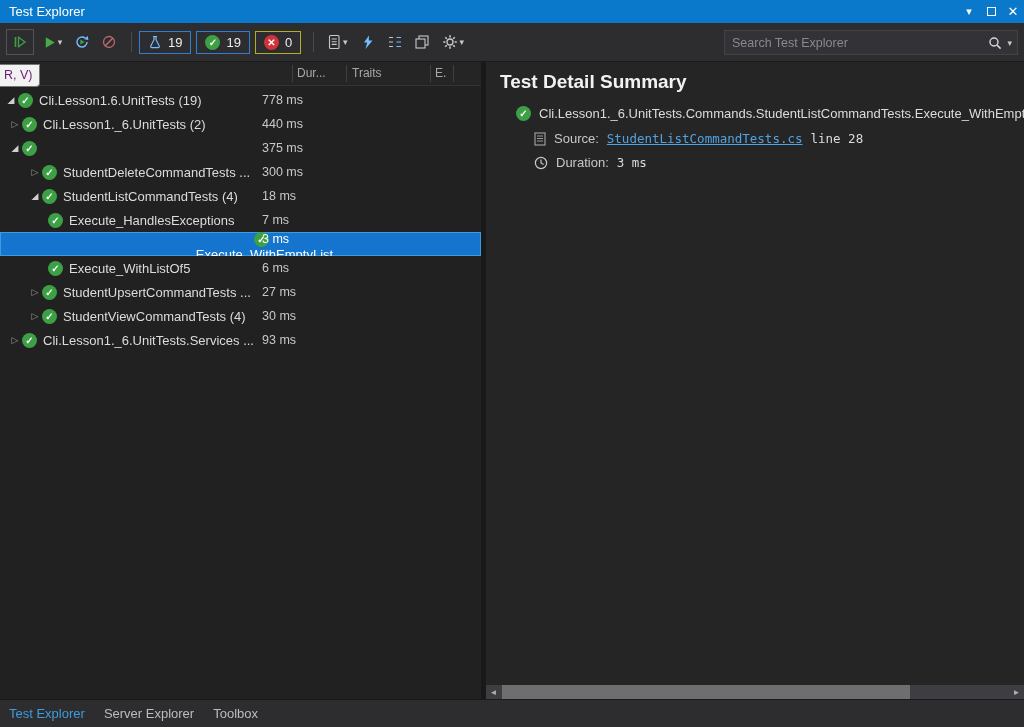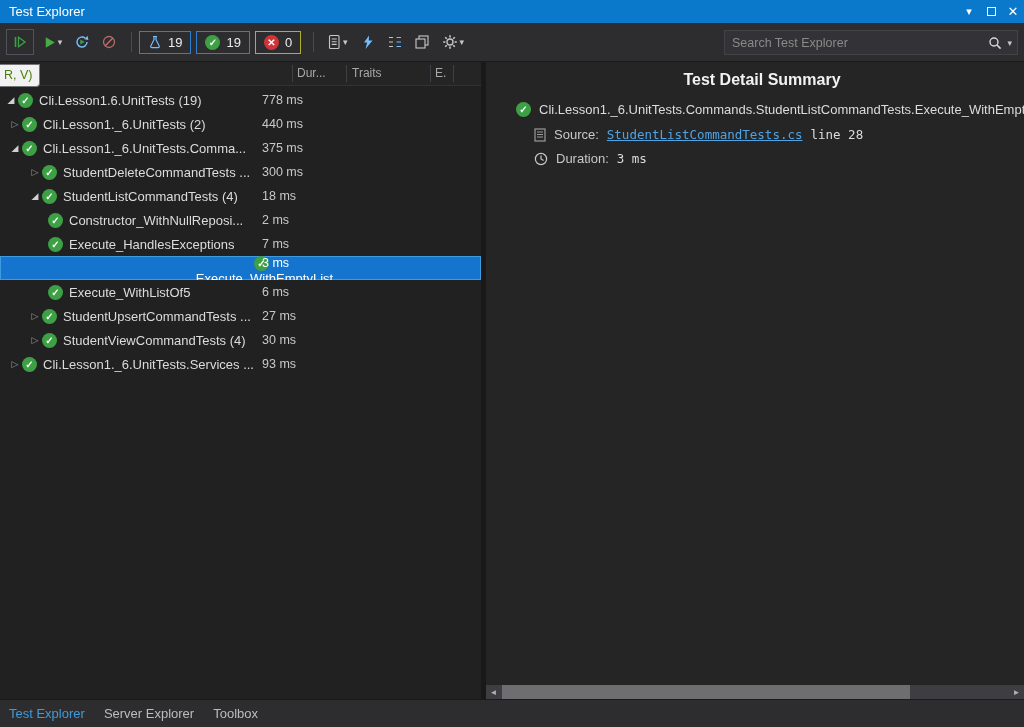--- a/index.html
+++ b/index.html
@@ -51,24 +51,24 @@
   .exp { width:14px; display:inline-flex; justify-content:center; font-size:9px; flex:none; }
   .exp.open::before { content:"◢"; color:#d0d0d0; }
   .exp.closed::before { content:"▷"; color:#9b9b9b; }
   .chk { width:15px; height:15px; border-radius:50%; background:#3da045; display:inline-flex; align-items:center; justify-content:center; margin-right:6px; flex:none; }
   .chk::before { content:"✓"; color:#fff; font-size:10px; font-weight:bold; }
   .lbl { overflow:hidden; }
   .dur { position:absolute; left:262px; width:70px; font-size:12.5px; color:#c8c8c8; }
   .trow.sel .dur { color:#ffffff; }
 
   
-  .tooltip-frag { position:absolute; left:0; top:2px; background:#f2f2f2; color:#4d7c0f; border:1px solid #767676; border-left:none; font-size:12.5px; padding:3px 7px 4px 4px; border-radius:0 0 4px 0; z-index:6; }
-
-  
-  .detail-title { padding:9px 0 0 14px; color:#f2f2f2; font-size:16px; font-weight:bold;text-align:center; }
+  .tooltip-frag { position:absolute; left:0; top:2px; background:#f2f2f2; color:#701a75; border:1px solid #767676; border-left:none; font-size:12.5px; padding:3px 7px 4px 4px; border-radius:0 0 4px 0; z-index:6; }
+
+  
+  .detail-title { padding:9px 0 0 14px; color:#f2f2f2; font-size:19px; font-weight:bold; }
   .d-row { display:flex; align-items:center; white-space:nowrap; overflow:hidden; color:#c8c8c8; font-size:13px; }
   .d-name { margin:13px 0 0 30px; color:#dcdcdc; }
   .d-name .chk { margin-right:8px; }
   .d-src { margin:10px 0 0 48px; gap:8px; }
   .d-dur { margin:9px 0 0 48px; gap:8px; }
   .mono { font-family:"DejaVu Sans Mono",monospace; font-size:12.5px; color:#dcdcdc; }
   .lnk { font-family:"DejaVu Sans Mono",monospace; font-size:12.5px; color:#4fa3e3; text-decoration:underline; cursor:pointer; }
 
   
   .hscroll { position:absolute; left:0; right:0; bottom:0; height:14px; background:#3e3e42; }
@@ -217,39 +217,33 @@
         </div>
         <div class="trow l1">
           <span class="exp closed"></span>
             <span class="chk"></span>
           <span class="lbl">Cli.Lesson1._6.UnitTests (2)</span>
           <span class="dur">440 ms</span>
         </div>
         <div class="trow l1">
           <span class="exp open"></span>
             <span class="chk"></span>
-          <span class="lbl">Cli.Lesson1._6.UnitTests.Comma...</span>
           <span class="dur">375 ms</span>
         </div>
         <div class="trow l2">
           <span class="exp closed"></span>
             <span class="chk"></span>
           <span class="lbl">StudentDeleteCommandTests ...</span>
           <span class="dur">300 ms</span>
         </div>
         <div class="trow l2">
           <span class="exp open"></span>
             <span class="chk"></span>
           <span class="lbl">StudentListCommandTests (4)</span>
           <span class="dur">18 ms</span>
-        </div>
-        <div class="trow l3">
-          <span class="chk"></span>
-          <span class="lbl">Constructor_WithNullReposi...</span>
-          <span class="dur">2 ms</span>
         </div>
         <div class="trow l3">
           <span class="chk"></span>
           <span class="lbl">Execute_HandlesExceptions</span>
           <span class="dur">7 ms</span>
         </div>
         <div class="trow l3 sel">
           <span class="chk"></span>
           <span class="lbl">Execute_WithEmptyList</span>
           <span class="dur">3 ms</span>

